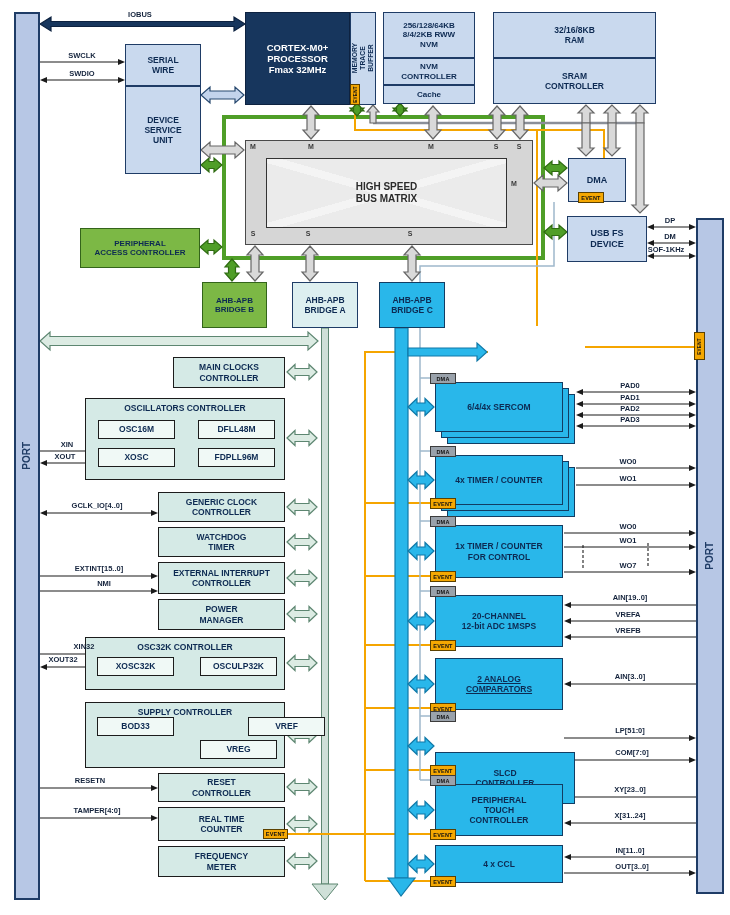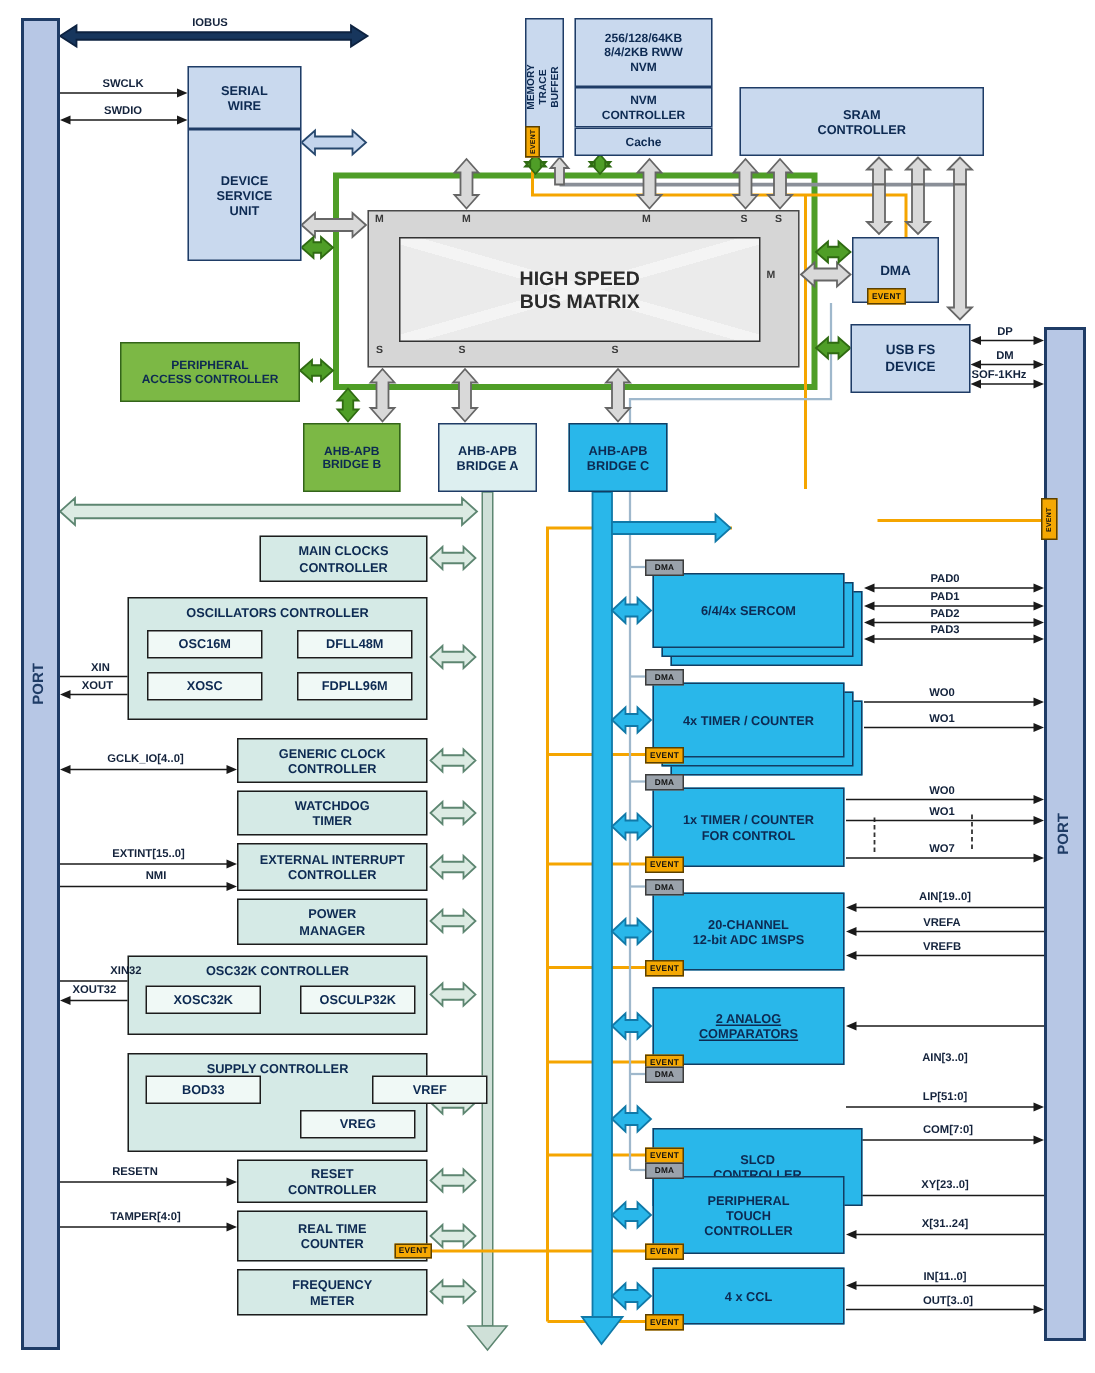--- a/index.html
+++ b/index.html
@@ -26,21 +26,21 @@
   .tag.dma{background:#9aa2ab;border:1px solid #3c3c3c;}
   .tag.ev{background:#f5a802;border:1px solid #5c4100;}
   .tag .vtext{font-size:4.6px;}
   .siglabel{position:absolute;font-size:7.5px;font-weight:bold;color:#14233c;
             transform:translateX(-50%);white-space:nowrap;z-index:3;}
   .mport{position:absolute;font-size:7px;font-weight:bold;color:#3a3a3a;transform:translateX(-50%);z-index:3;}
   .matrixinner{background:
      linear-gradient(to bottom right, rgba(255,255,255,0) 47%, #f4f4f4 47%, #f4f4f4 53%, rgba(255,255,255,0) 53%),
      linear-gradient(to bottom left,  rgba(255,255,255,0) 47%, #f4f4f4 47%, #f4f4f4 53%, rgba(255,255,255,0) 53%),
      #ebebeb;
-     border:1.3px solid #333;font-size:13px;color:#2b2b2b;}
+     border:1.3px solid #333;font-size:10px;color:#2b2b2b;}
   .matrixouter{background:#d6d6d6;border:1.6px solid #4a4a4a;}
   .shadow{position:absolute;box-sizing:border-box;background:#29b7ea;border:1.6px solid #123d63;z-index:1;}
 </style>
 </head>
 <body>
 
 <div id="canvas">
   <svg id="wires" width="730" height="915">
       <path d="M224,117 L543,117 L543,258 L224,258 Z" fill="none" stroke="#4f9e27" stroke-width="4"></path>
       <path d="M373,123 L640,123" fill="none" stroke="#8a8f98" stroke-width="2.5"></path>
@@ -199,33 +199,38 @@
   </div>
   <div class="tag ev" style="left:694px;top:332px;width:11px;height:28px;">
     <span class="vtext">EVENT</span>
   </div>
 
   <div class="box blue" style="left:125px;top:44px;width:76px;height:42px;">SERIAL
 WIRE</div>
   <div class="box blue" style="left:125px;top:86px;width:76px;height:88px;">DEVICE
 SERVICE
 UNIT</div>
+  <div class="box navy" style="left:245px;top:12px;width:105px;height:93px;">CORTEX-M0+
+PROCESSOR
+Fmax 32MHz</div>
   <div class="box blue" style="left:350px;top:12px;width:26px;height:93px;">
     <span class="vtext" style="font-size:6.8px;">MEMORY
 TRACE BUFFER</span>
   </div>
   <div class="tag ev" style="left:350px;top:84px;width:10px;height:21px;">
     <span class="vtext">EVENT</span>
   </div>
   <div class="box blue" style="left:383px;top:12px;width:92px;height:46px;font-size:8px;">256/128/64KB
 8/4/2KB RWW
 NVM</div>
   <div class="box blue" style="left:383px;top:58px;width:92px;height:27px;font-size:8px;">NVM
 CONTROLLER</div>
   <div class="box blue" style="left:383px;top:85px;width:92px;height:19px;font-size:8px;">Cache</div>
+  <div class="box blue" style="left:493px;top:12px;width:163px;height:46px;">32/16/8KB
+RAM</div>
   <div class="box blue" style="left:493px;top:58px;width:163px;height:46px;">SRAM
 CONTROLLER</div>
 
   <div class="box matrixouter" style="left:245px;top:140px;width:288px;height:105px;"></div>
   <div class="box matrixinner" style="left:266px;top:158px;width:241px;height:70px;">HIGH SPEED
 BUS MATRIX</div>
 
   <div class="box blue" style="left:568px;top:158px;width:58px;height:44px;font-size:9px;">DMA</div>
   <div class="tag ev" style="left:578px;top:192px;width:26px;height:11px;">EVENT</div>
   <div class="box blue" style="left:567px;top:216px;width:80px;height:46px;font-size:9px;">USB FS
@@ -321,21 +326,21 @@
       <div class="siglabel" style="left: 630px; top: 404px;">PAD2</div>
       <div class="siglabel" style="left: 630px; top: 415px;">PAD3</div>
       <div class="siglabel" style="left: 628px; top: 457px;">WO0</div>
       <div class="siglabel" style="left: 628px; top: 474px;">WO1</div>
       <div class="siglabel" style="left: 628px; top: 522px;">WO0</div>
       <div class="siglabel" style="left: 628px; top: 536px;">WO1</div>
       <div class="siglabel" style="left: 628px; top: 561px;">WO7</div>
       <div class="siglabel" style="left: 630px; top: 593px;">AIN[19..0]</div>
       <div class="siglabel" style="left: 628px; top: 610px;">VREFA</div>
       <div class="siglabel" style="left: 628px; top: 626px;">VREFB</div>
-      <div class="siglabel" style="left: 630px; top: 700px; text-align: center;">AIN[3..0]</div>
+      <div class="siglabel" style="left: 630px; top: 672px; text-align: center;">AIN[3..0]</div>
       <div class="siglabel" style="left: 630px; top: 726px;">LP[51:0]</div>
       <div class="siglabel" style="left: 632px; top: 748px;">COM[7:0]</div>
       <div class="siglabel" style="left: 630px; top: 785px;">XY[23..0]</div>
       <div class="siglabel" style="left: 630px; top: 811px;">X[31..24]</div>
       <div class="siglabel" style="left: 630px; top: 846px;">IN[11..0]</div>
       <div class="siglabel" style="left: 632px; top: 862px;">OUT[3..0]</div>
       <div class="mport" style="left: 253px; top: 143px;">M</div>
       <div class="mport" style="left: 311px; top: 143px;">M</div>
       <div class="mport" style="left: 431px; top: 143px;">M</div>
       <div class="mport" style="left: 496px; top: 143px;">S</div>

